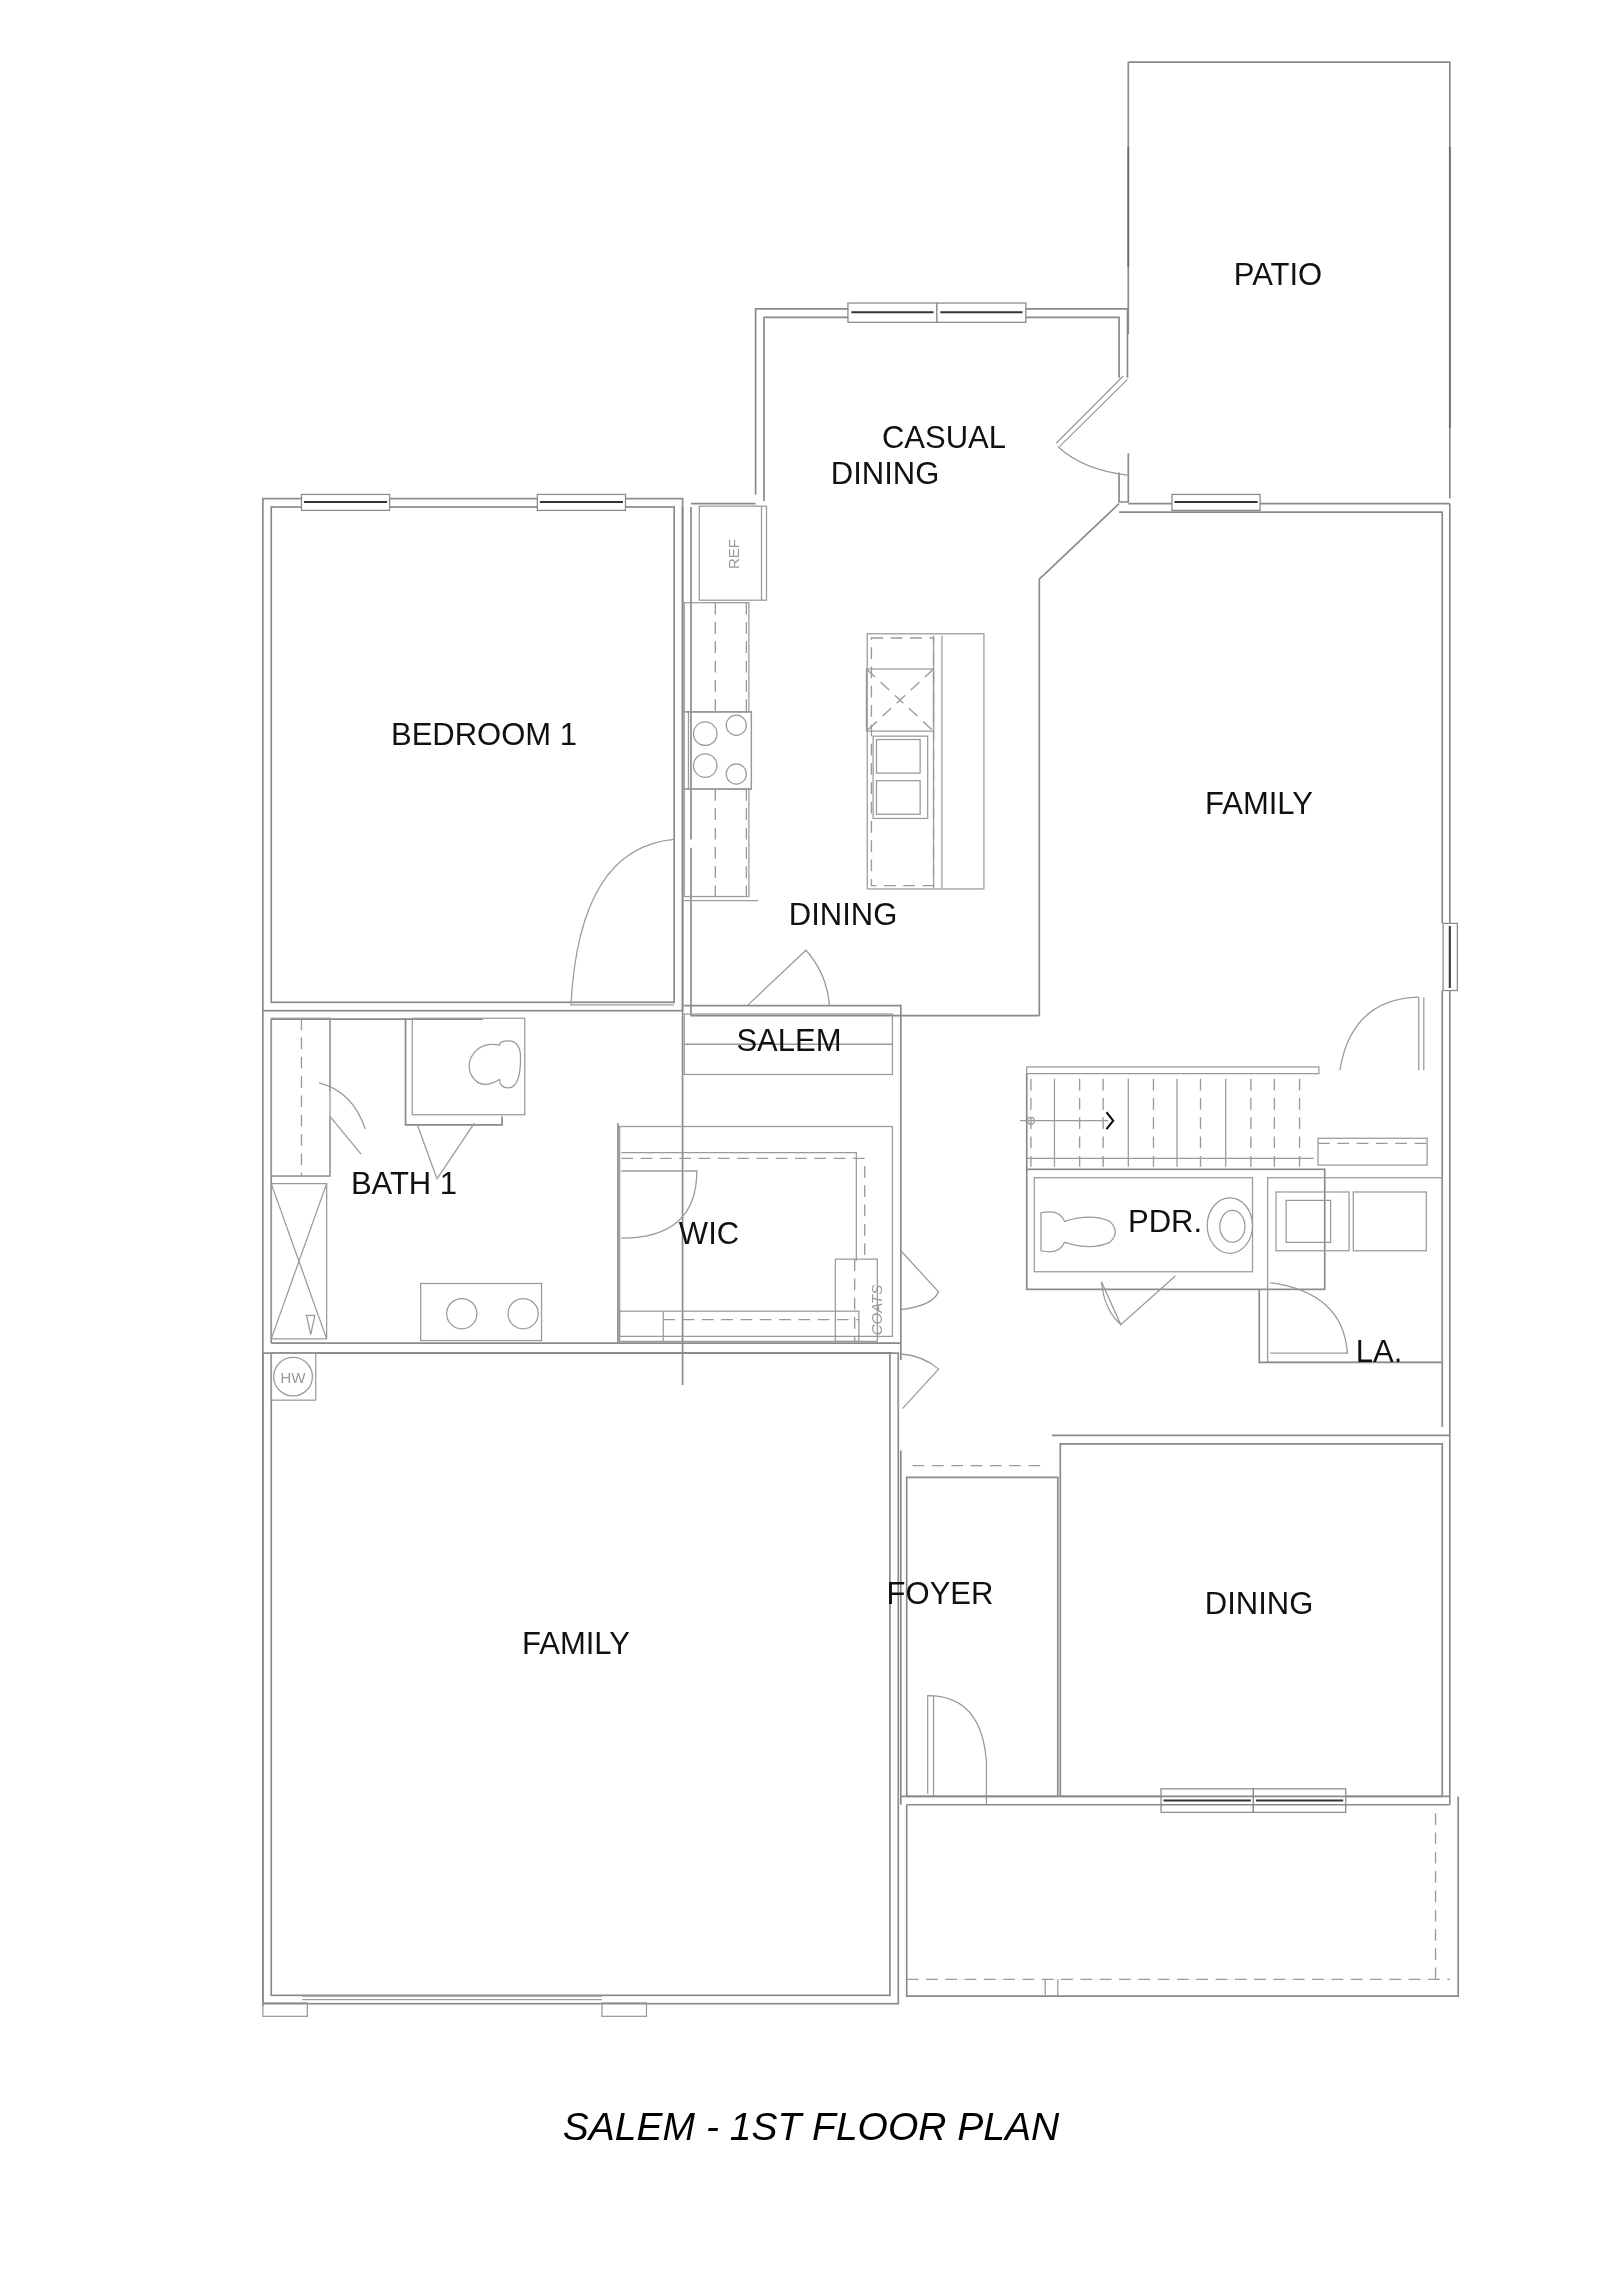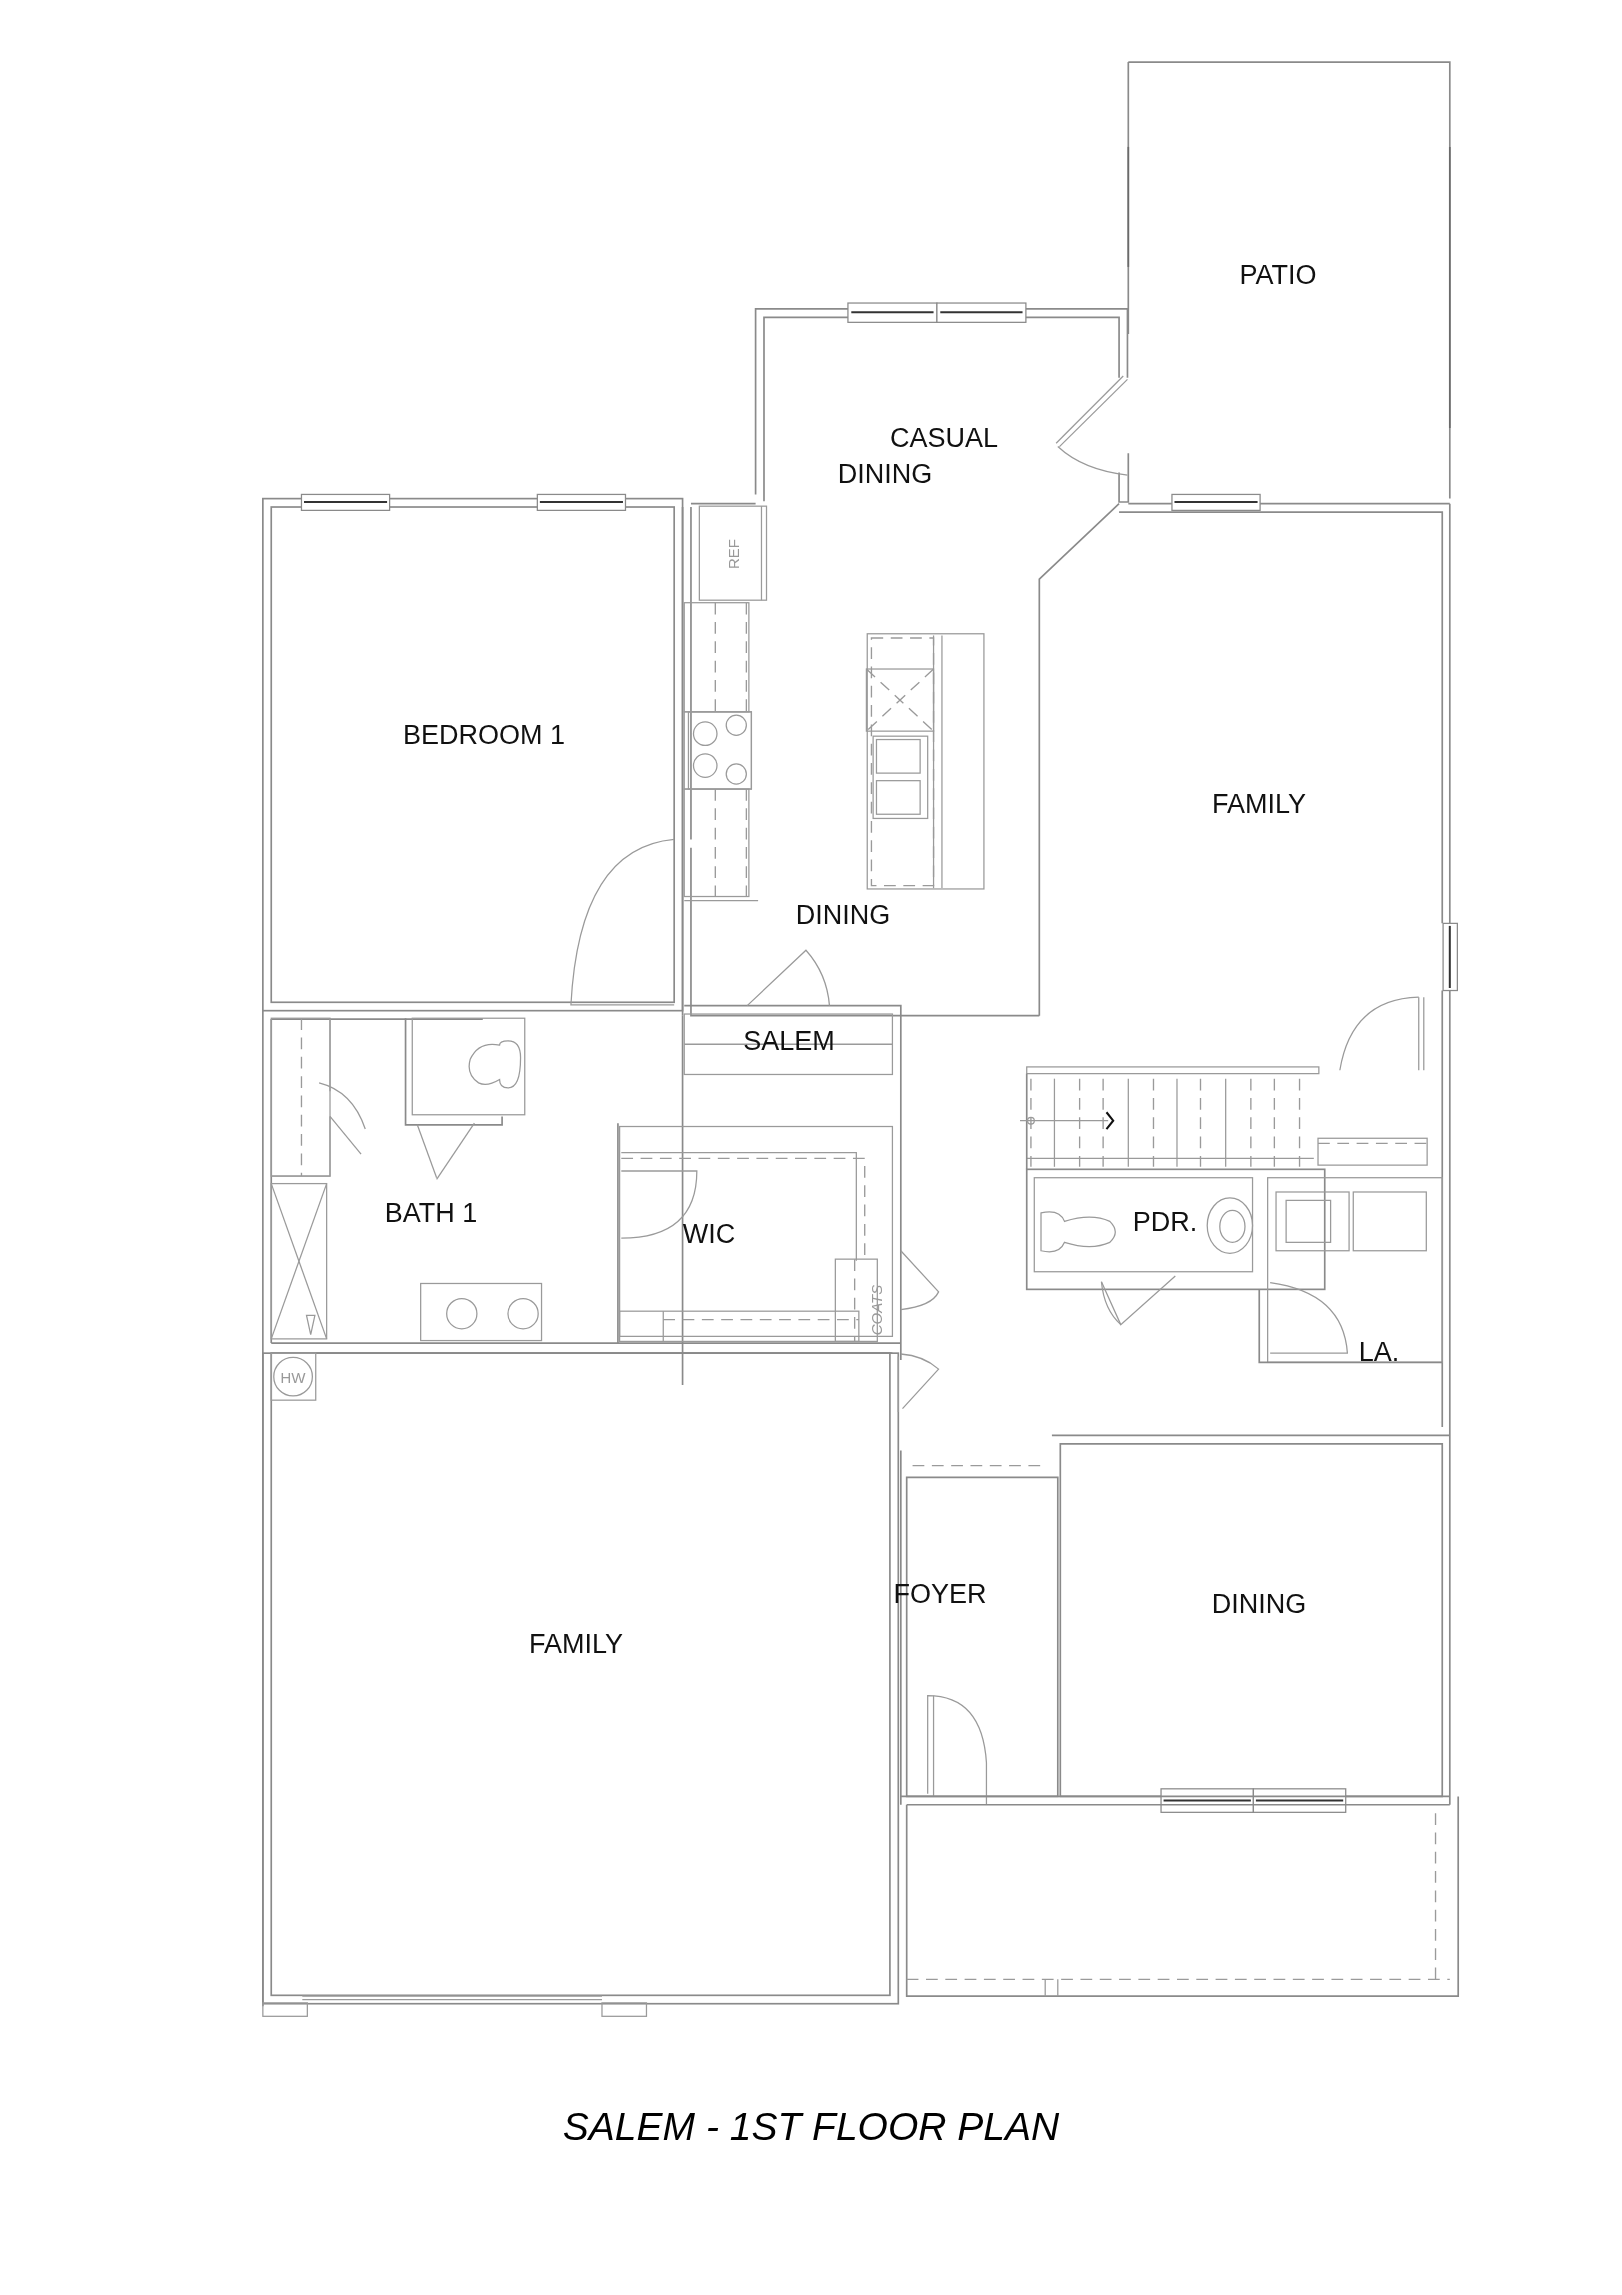--- a/index.html
+++ b/index.html
@@ -4,21 +4,21 @@
 <style>
   html, body { margin:0; padding:0; background:#ffffff; }
   body { width:1622px; height:2295px; position:relative; overflow:hidden; font-family:"Liberation Sans", sans-serif; }
   svg { position:absolute; left:0; top:0; }
   .w { fill:none; stroke:#8a8a8a; stroke-width:2; }
   .wd { fill:none; stroke:#6a6a6a; stroke-width:2; }
   .thin { fill:none; stroke:#9a9a9a; stroke-width:1.5; }
   .dash { fill:none; stroke:#9a9a9a; stroke-width:1.6; stroke-dasharray:14 9; }
   .win { fill:#fff; stroke:#8a8a8a; stroke-width:1.5; }
   .winl { stroke:#333; stroke-width:2.4; }
-  .label { position:absolute; color:#111; font-family:"Liberation Sans", sans-serif; font-size:27px; line-height:34px; white-space:nowrap; transform:translate(-50%,-50%); text-align:center; }
+  .label { position:absolute; color:#111; font-family:"Liberation Sans", sans-serif; font-size:31px; line-height:34px; white-space:nowrap; transform:translate(-50%,-50%); text-align:center; }
   .small { position:absolute; color:#999; font-family:"Liberation Sans", sans-serif; font-size:15px; white-space:nowrap; transform:translate(-50%,-50%); }
   .title { position:absolute; left:811px; top:2127px; transform:translate(-50%,-50%); font-size:39px; color:#000; letter-spacing:0px; white-space:nowrap; font-family:"Liberation Sans", sans-serif;font-style:italic; }
 </style>
 </head>
 <body>
 
 <svg width="1622" height="2295" viewBox="0 0 1932 2734" xmlns="http://www.w3.org/2000/svg">
 
   <g>
     <path class="w" d="M1344 74 L1727 74 L1727 594"></path>
@@ -260,21 +260,21 @@
   </g>
 </svg>
 
 <div class="label" style="left:1278px;top:275px;">PATIO</div>
 <div class="label" style="left:944px;top:438px;">CASUAL</div>
 <div class="label" style="left:885px;top:474px;">DINING</div>
 <div class="label" style="left:484px;top:735px;">BEDROOM 1</div>
 <div class="label" style="left:1259px;top:804px;">FAMILY</div>
 <div class="label" style="left:843px;top:915px;">DINING</div>
 <div class="label" style="left:789px;top:1041px;">SALEM</div>
-<div class="label" style="left:404px;top:1213px;margin-left:27px;">BATH 1</div>
+<div class="label" style="left:404px;top:1184px;">BATH 1</div>
 <div class="label" style="left:709px;top:1234px;">WIC</div>
 <div class="label" style="left:1165px;top:1222px;">PDR.</div>
 <div class="label" style="left:1379px;top:1352px;">LA.</div>
 <div class="label" style="left:576px;top:1644px;">FAMILY</div>
 <div class="label" style="left:940px;top:1594px;">FOYER</div>
 <div class="label" style="left:1259px;top:1604px;">DINING</div>
 
 <div class="small" style="left:733px;top:554px;transform:translate(-50%,-50%) rotate(-90deg);">REF</div>
 <div class="small" style="left:876px;top:1310px;transform:translate(-50%,-50%) rotate(-90deg);font-style:italic;">COATS</div>
 <div class="small" style="left:293px;top:1377px;transform:translate(-50%,-50%) scaleX(-1);">WH</div>

